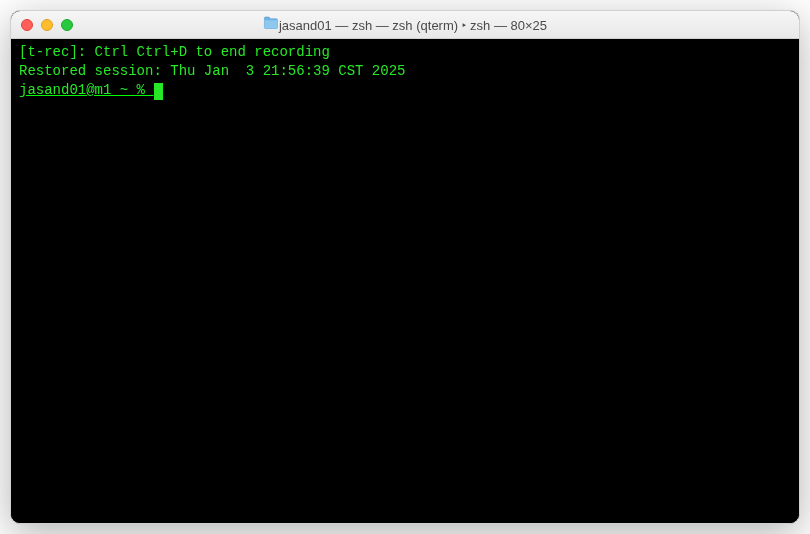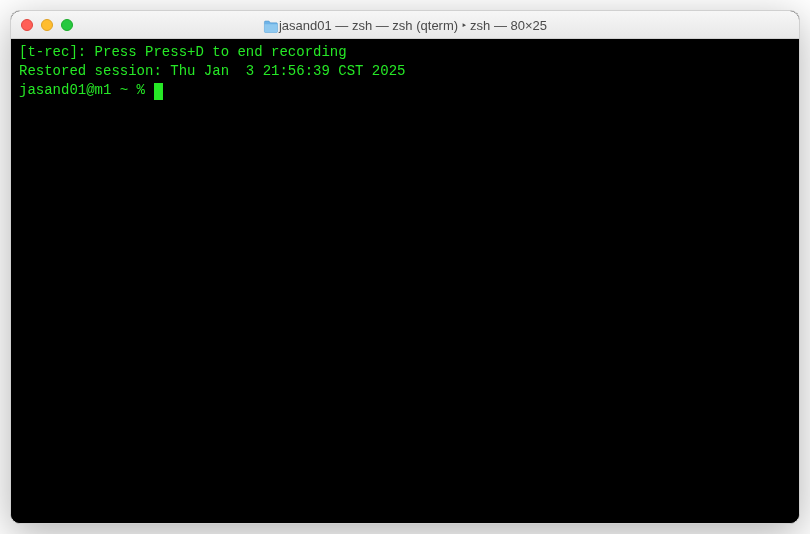--- a/index.html
+++ b/index.html
@@ -56,21 +56,21 @@
     }
     .maximize-btn {
       background: #28c840;
       border: 0.5px solid #1aab29;
     }
     .title-container {
       position: absolute;
       left: 50%;
       transform: translateX(-50%);
       display: flex;
-      align-items: flex-end;
+      align-items: flex-start;
       gap: 0;
       color: #4a4a4a;
       font-size: 13px;
       font-weight: 500;
     }
     .folder-icon {
       width: 16px;
       height: 14px;
       display: inline-flex;
       align-items: center;
@@ -90,20 +90,21 @@
       color: #00ff00;
       overflow: hidden;
     }
     .terminal-line {
       white-space: pre;
       color: #26e826;
     }
     .prompt-line {
       display: flex;
       align-items: flex-end;
+      text-decoration: underline;
     }
     .cursor {
       display: inline-block;
       width: 9px;
       height: 17px;
       background: #26e826;
       margin-left: 1px;
       vertical-align: middle;
     }
   </style>
@@ -121,20 +122,20 @@
       <span class="folder-icon">
         <svg viewBox="0 0 16 14">
           <path d="M1.5 2 C1.5 1.4 2 1 2.5 1 L6 1 L7.5 2.8 L13.5 2.8 C14 2.8 14.5 3.2 14.5 3.8 L14.5 11.5 C14.5 12.1 14 12.5 13.5 12.5 L2.5 12.5 C2 12.5 1.5 12.1 1.5 11.5 Z" fill="#6db3e8" stroke="#4a90c7" stroke-width="0.5"></path>
           <path d="M1.5 4.2 L14.5 4.2 L14.5 11.5 C14.5 12.1 14 12.5 13.5 12.5 L2.5 12.5 C2 12.5 1.5 12.1 1.5 11.5 Z" fill="#8ec8ef"></path>
         </svg>
       </span>
       <span>jasand01 — zsh — zsh (qterm) ‣ zsh — 80×25</span>
     </div>
   </div>
   <div class="terminal-content">
-    <div class="terminal-line">[t-rec]: Press Press+D to end recording</div>
+    <div class="terminal-line">[t-rec]: Ctrl Ctrl+D to end recording</div>
     <div class="terminal-line">Restored session: Thu Jan  3 21:56:39 CST 2025</div>
     <div class="prompt-line">
       <span class="terminal-line">jasand01@m1 ~ % </span>
         <span class="cursor"></span>
     </div>
   </div>
 </div>
 
 </body></html>

